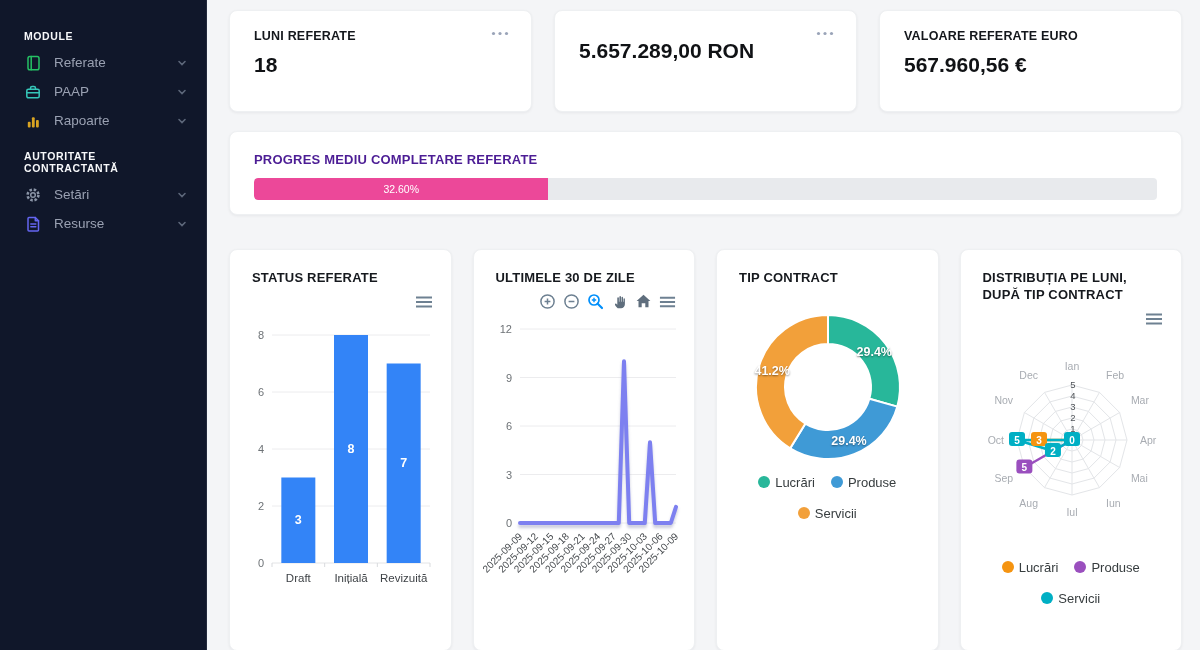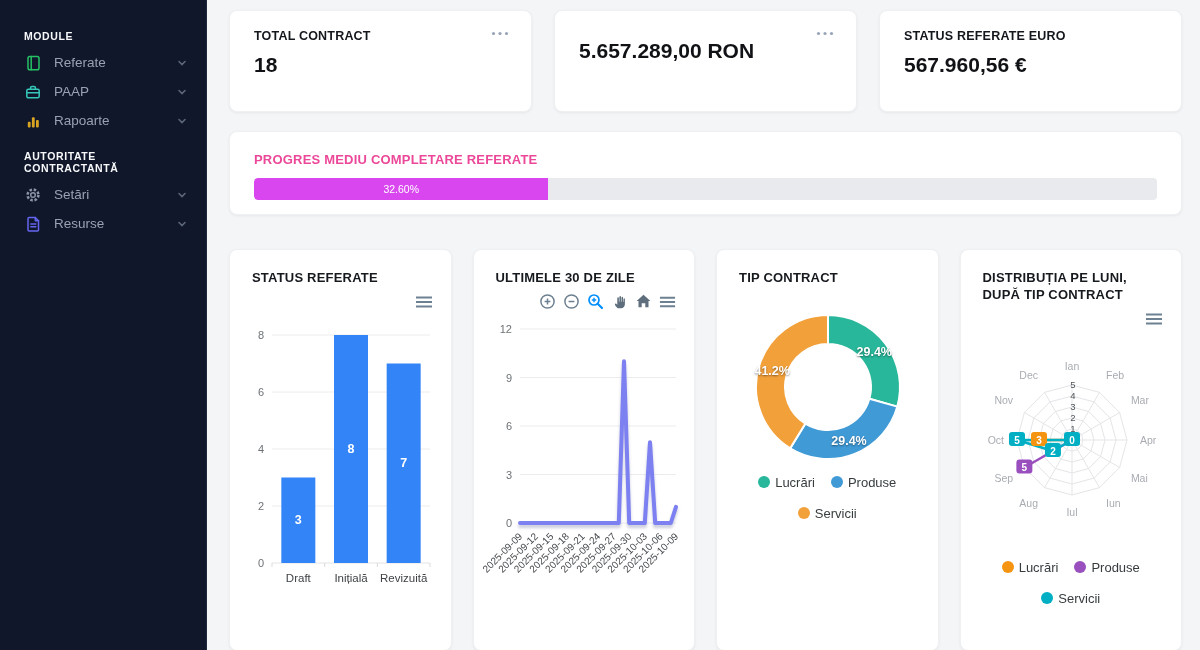--- a/index.html
+++ b/index.html
@@ -22,21 +22,21 @@
   .content { flex:1; padding:10px 18px 0 22px; }
   .card { background:#fff; border-radius:8px; box-shadow:0 1px 3px rgba(20,25,40,.06); border:1px solid #eef0f2; }
 
   .stats-row { display:grid; grid-template-columns:repeat(3,1fr); gap:22px; margin-bottom:19px; }
   .stat-card { height:102px; padding:18px 24px; position:relative; }
   .stat-title { font-size:12.5px; font-weight:bold; color:#14171c; letter-spacing:.2px; }
   .stat-value { font-size:21px; font-weight:bold; color:#101215; margin-top:10px; }
   .stat-menu { position:absolute; right:22px; top:20px; cursor:pointer; }
 
   .progress-card { height:84px; padding:20px 24px 14px; margin-bottom:34px; }
-  .progress-title { font-size:13px; font-weight:bold; color:#ec4899; letter-spacing:.2px; }
+  .progress-title { font-size:13px; font-weight:bold; color:#4c1d95; letter-spacing:.2px; }
   .progress-track { margin-top:11px; height:22px; background:#e8eaed; border-radius:4px; overflow:hidden; position:relative; }
   .progress-fill { height:100%; border-radius:4px 0 0 4px; display:flex; align-items:center; justify-content:center; }
   .progress-label { color:#fff; font-size:10.5px; }
 
   .charts-row { display:grid; grid-template-columns:repeat(4,1fr); gap:21px; }
   .chart-card { height:402px; padding:20px 16px 4px; overflow:hidden; }
   .chart-title { font-size:13px; font-weight:bold; color:#16191e; letter-spacing:.2px; line-height:1.3; padding:0 6px; }
   .card-menu { display:flex; justify-content:flex-end; height:16px; margin:8px 2px 0; }
   .card-menu svg, .toolbar svg { cursor:pointer; }
   .toolbar { display:flex; gap:7px; justify-content:flex-end; align-items:center; height:18px; margin:6px 2px 0; }
@@ -114,46 +114,46 @@
       <svg class="chev" viewBox="0 0 12 12" fill="none" stroke="#5c6679" stroke-width="1.6" stroke-linecap="round">
           <polyline points="3,4.5 6,7.5 9,4.5"></polyline>
         </svg>
     </div>
   </aside>
 
   <main class="content">
 
     <section class="stats-row">
       <div class="card stat-card">
-        <div class="stat-title">TOTAL CONTRACT</div>
+        <div class="stat-title">LUNI REFERATE</div>
         <div class="stat-value">18</div>
         <svg class="stat-menu" width="18" height="5">
             <circle cx="2.5" cy="2.5" r="1.6" fill="#9aa4b8"></circle>
             <circle cx="9" cy="2.5" r="1.6" fill="#9aa4b8"></circle>
             <circle cx="15.5" cy="2.5" r="1.6" fill="#9aa4b8"></circle>
           </svg>
       </div>
       <div class="card stat-card">
         <div class="stat-value">5.657.289,00 RON</div>
         <svg class="stat-menu" width="18" height="5">
             <circle cx="2.5" cy="2.5" r="1.6" fill="#9aa4b8"></circle>
             <circle cx="9" cy="2.5" r="1.6" fill="#9aa4b8"></circle>
             <circle cx="15.5" cy="2.5" r="1.6" fill="#9aa4b8"></circle>
           </svg>
       </div>
       <div class="card stat-card">
-        <div class="stat-title">STATUS REFERATE EURO</div>
+        <div class="stat-title">VALOARE REFERATE EURO</div>
         <div class="stat-value">567.960,56 €</div>
       </div>
     </section>
 
     <section class="card progress-card">
       <div class="progress-title">PROGRES MEDIU COMPLETARE REFERATE</div>
       <div class="progress-track">
-        <div class="progress-fill" id="progress-fill" style="width: 32.6%; background: #d946ef;">
+        <div class="progress-fill" id="progress-fill" style="width: 32.6%; background: #ec4899;">
           <span class="progress-label">32.60%</span>
         </div>
       </div>
     </section>
 
     <section class="charts-row">
 
       <div class="card chart-card">
         <div class="chart-title">STATUS REFERATE</div>
         <div class="card-menu">

